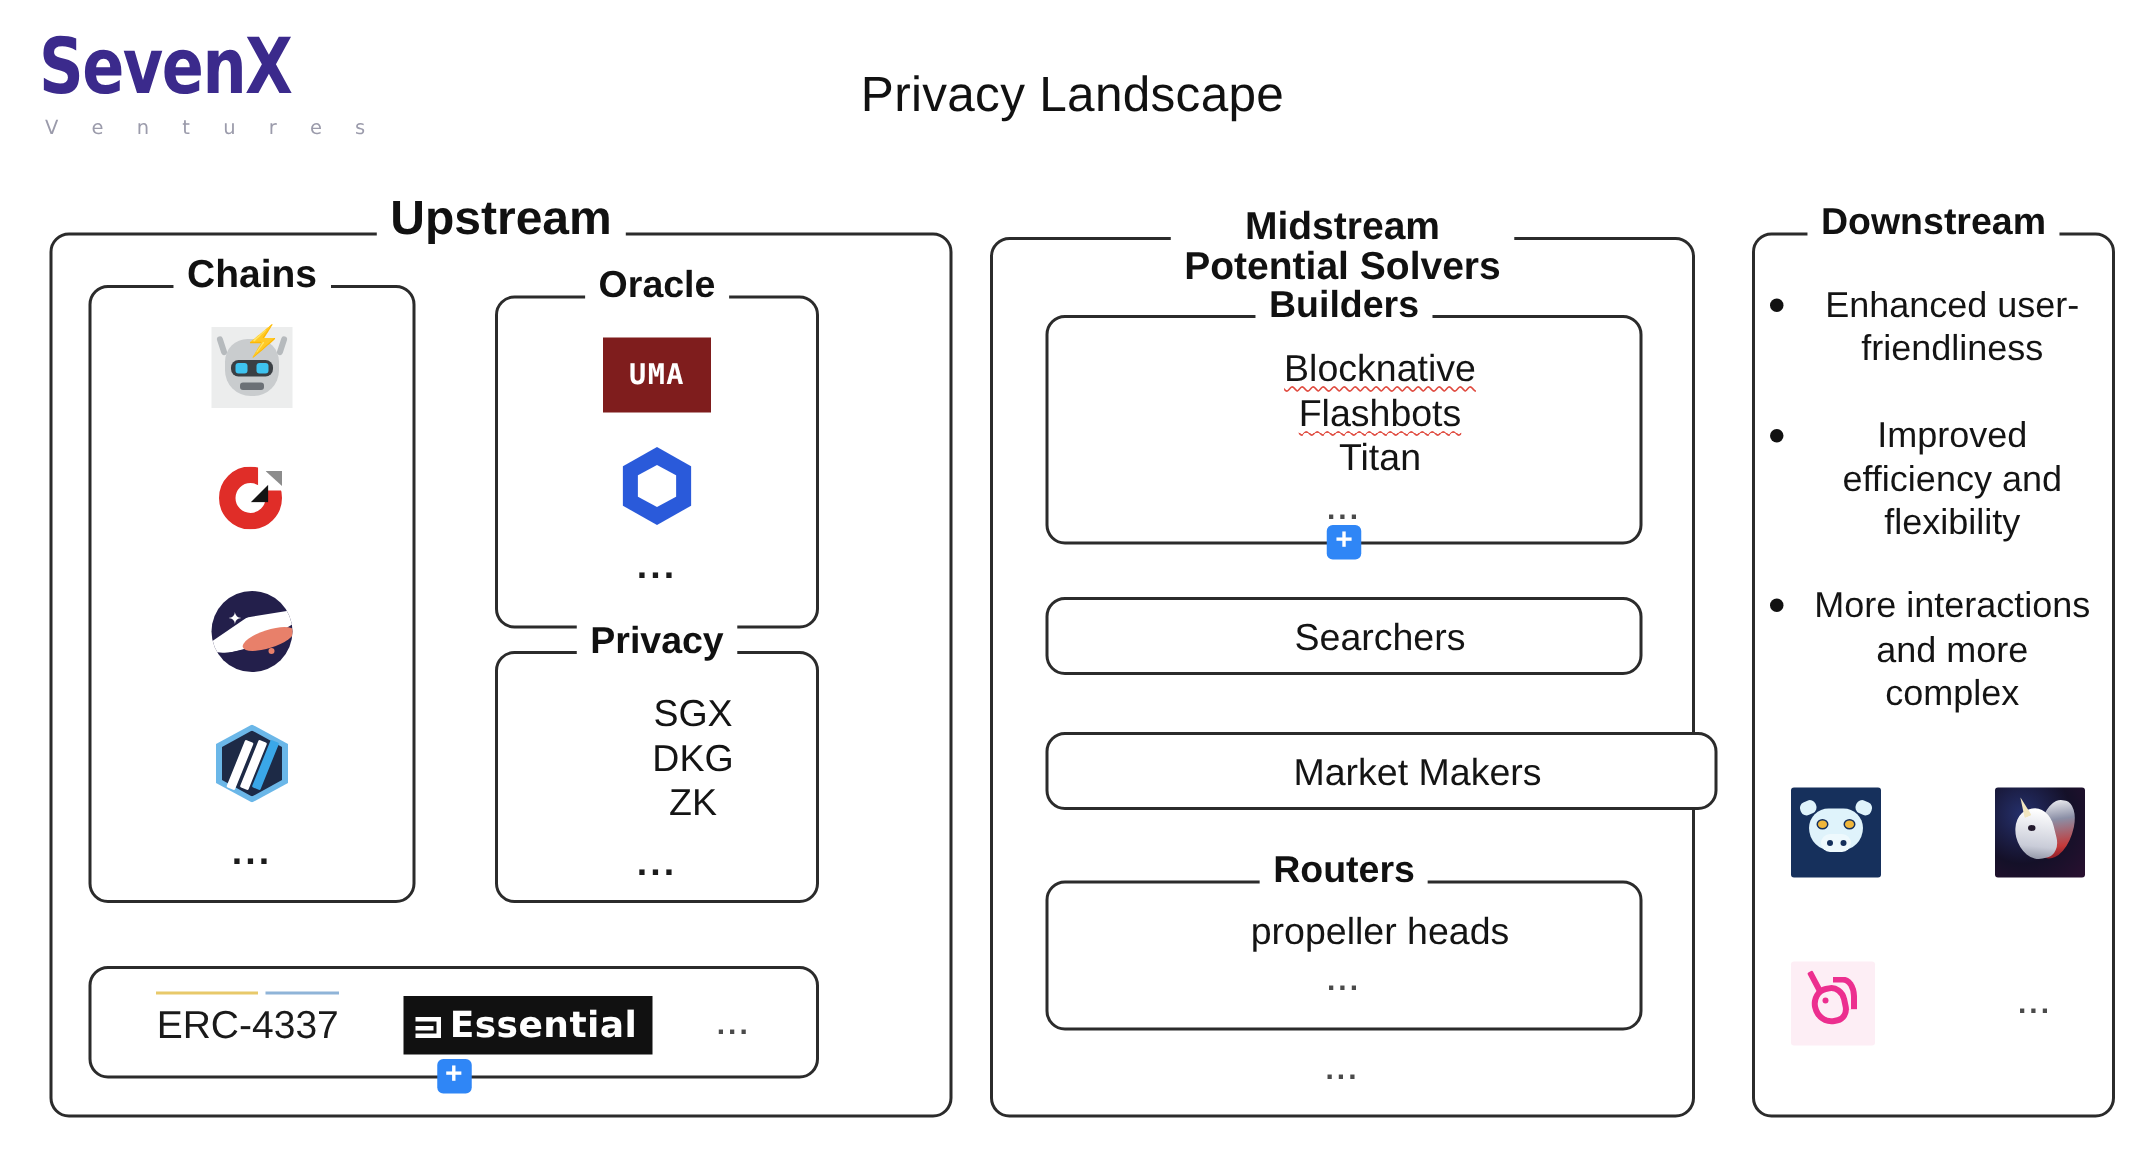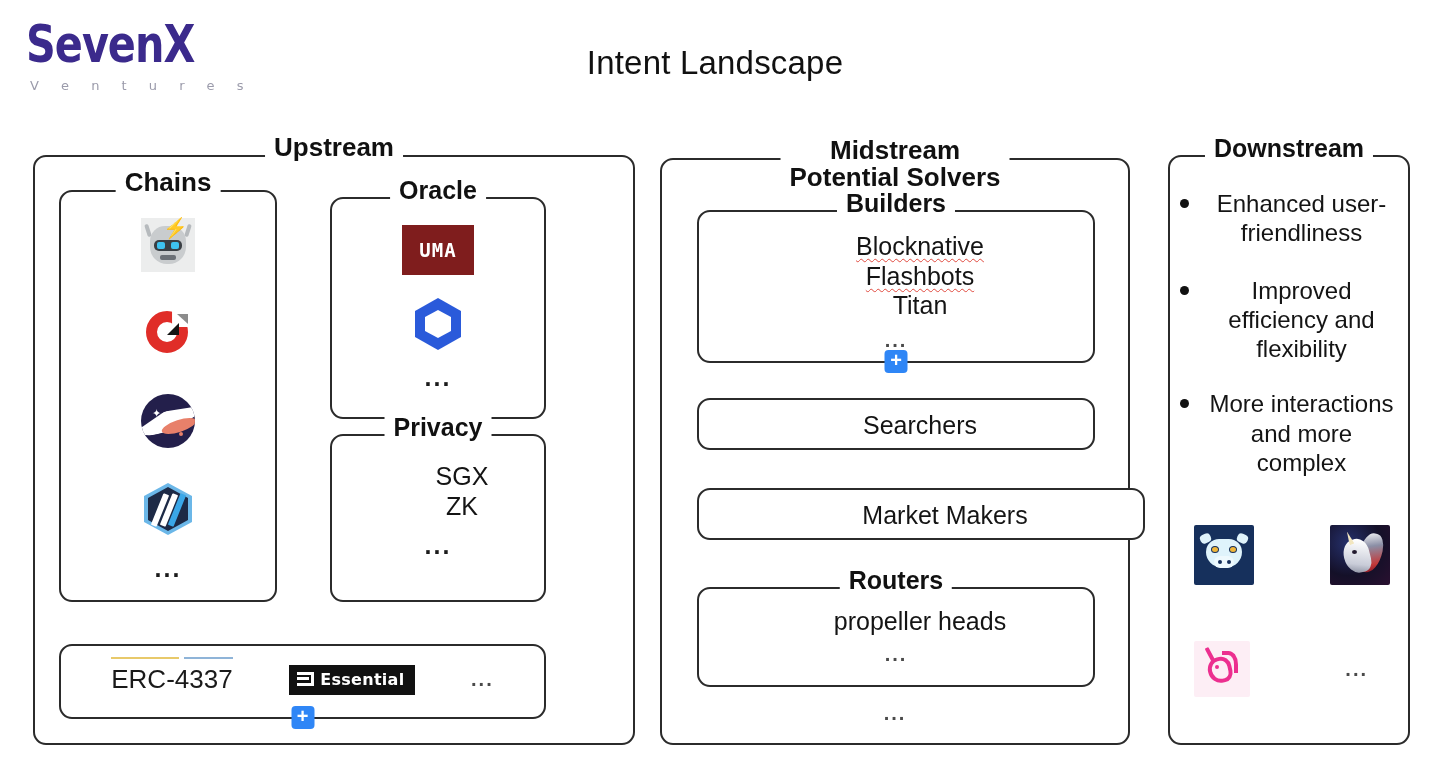--- a/index.html
+++ b/index.html
@@ -280,21 +280,21 @@
   }
 
   
   .essential {
     display: inline-block;
     background: #111111;
     color: #ffffff;
     padding: 5px 10px 6px 8px;
     font-family: "DejaVu Sans", sans-serif;
     font-weight: bold;
-    font-size: 16px;
+    font-size: 24px;
     letter-spacing: 0.3px;
     white-space: nowrap;
     vertical-align: middle;
   }
   .essential .glyph {
     display: inline-block;
     width: 17px; height: 16px;
     position: relative;
     vertical-align: -2px;
     margin-right: 6px;
@@ -423,24 +423,24 @@
   .erc .hl2 { right: 0; width: 40%; background: #8fb4d8; }
 </style>
 </head>
 <body>
 
 <div id="brand-logo">
   <div class="logo-main">SevenX</div>
   <div class="logo-sub">V e n t u r e s</div>
 </div>
 
-<div id="page-title">Intent Landscape</div>
+<div id="page-title">Privacy Landscape</div>
 
 <div class="fbox" style="left:33px; top:155px; width:602px; height:590px;">
-  <div class="legend" style="font-size:26px;">Upstream</div>
+  <div class="legend" style="font-size:32px;">Upstream</div>
 
   <div class="fbox" style="left:24px; top:33px; width:218px; height:412px;">
     <div class="legend" style="font-size:26px;">Chains</div>
     <div class="boxbody" style="top:26px;">
       <div class="logo-tile">
         <div class="robot">
           <div class="ant l"></div>
           <div class="ant r"></div>
           <div class="head"></div>
           <div class="bolt">⚡</div>
@@ -497,20 +497,21 @@
       </div>
       <div style="height:14px;"></div>
       <div class="ellipsis">...</div>
     </div>
   </div>
 
   <div class="fbox" style="left:295px; top:277px; width:216px; height:168px;">
     <div class="legend" style="font-size:25px;">Privacy</div>
     <div class="boxbody" style="top:26px;">
       <div class="item">SGX</div>
+      <div class="item">DKG</div>
       <div class="item">ZK</div>
       <div style="height:12px;"></div>
       <div class="ellipsis">...</div>
     </div>
   </div>
 
   <div class="fbox" style="left:24px; top:487px; width:487px; height:75px;">
     <div style="position:absolute; left:0; right:0; top:18px; display:flex; align-items:center; justify-content:space-around; padding:0 22px;">
       <span class="erc">
         <span class="hl1"></span><span class="hl2"></span>

